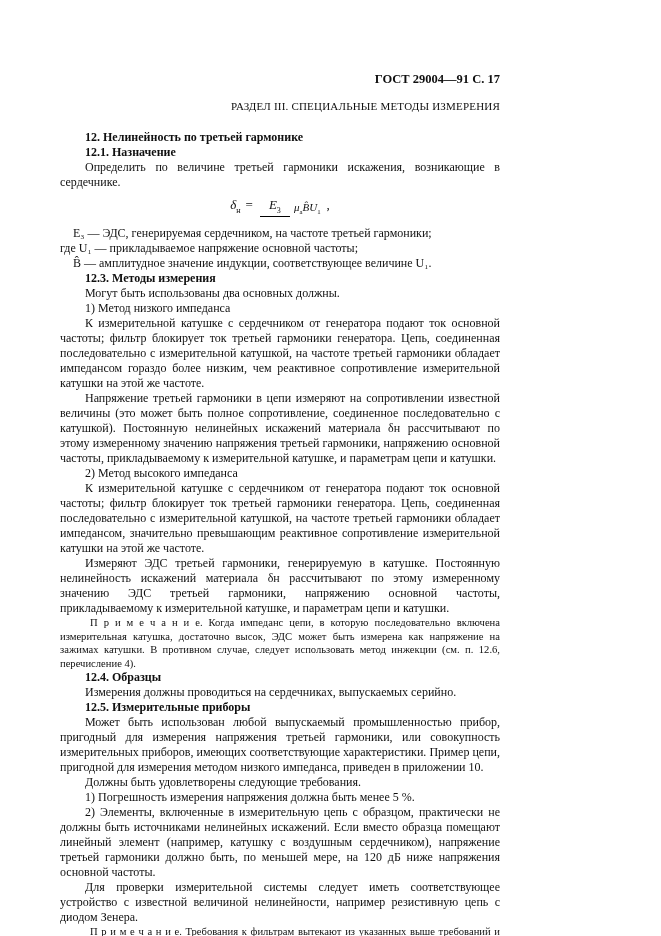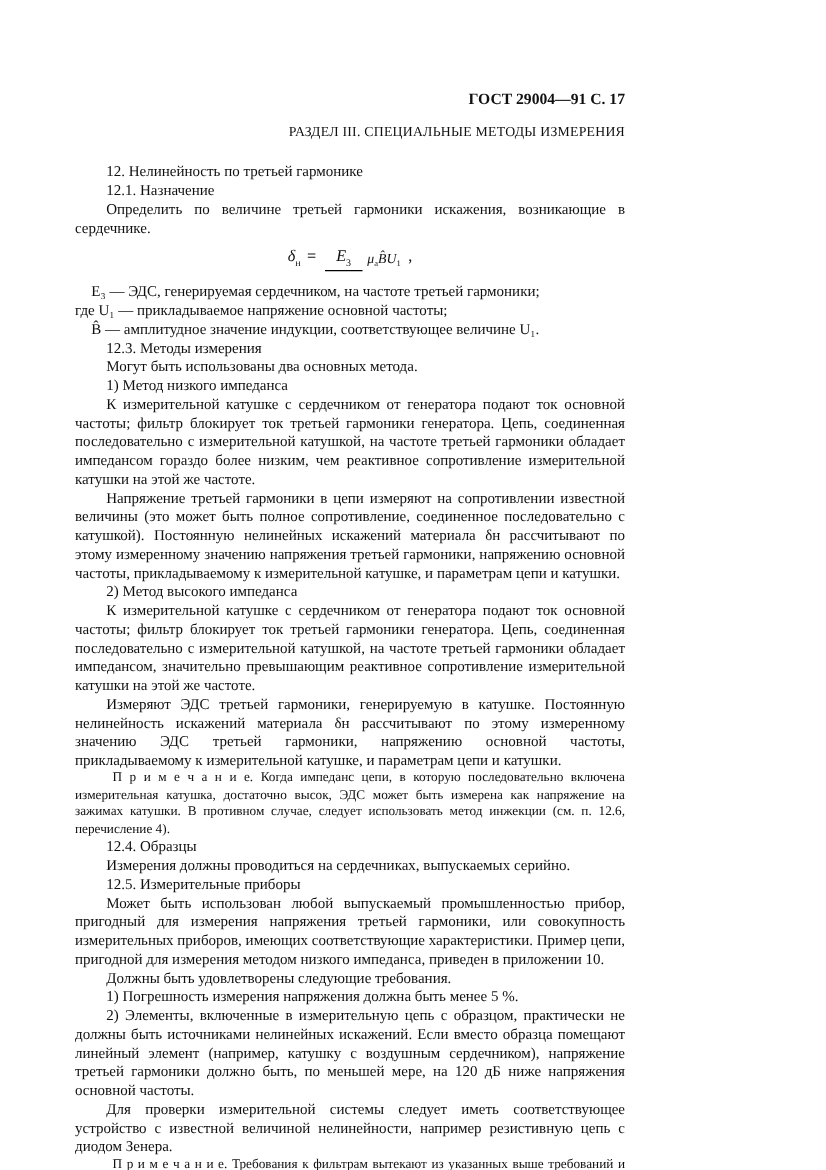--- a/index.html
+++ b/index.html
@@ -29,21 +29,21 @@
     letter-spacing: 0.2px;
     margin: 0 0 17px 0;
   }
   p {
     margin: 0;
     font-size: 12px;
     line-height: 1.25;
     text-align: justify;
   }
   .ind  { text-indent: 25px; }
-  .bold { font-weight: normal; }
+  .bold { font-weight: bold; }
   .where     { text-indent: 0; }
   .where-sub { padding-left: 13px; }
   .note {
     font-size: 10.6px;
     line-height: 1.28;
     text-indent: 30px;
   }
   .formula-wrap {
     display: flex;
     justify-content: center;
@@ -90,21 +90,21 @@
       <span class="den f-var"><span>μ</span><sub>а</sub><span>B̂U</span><sub>1</sub></span>
     </span>
     <span>,</span>
   </div>
 
   <p class="where where-sub">E₃ — ЭДС, генерируемая сердечником, на частоте третьей гармоники;</p>
   <p class="where">где U₁ — прикладываемое напряжение основной частоты;</p>
   <p class="where where-sub">B̂ — амплитудное значение индукции, соответствующее величине U₁.</p>
 
   <p class="ind bold">12.3. Методы измерения</p>
-  <p class="ind">Могут быть использованы два основных метода.</p>
+  <p class="ind">Могут быть использованы два основных должны.</p>
   <p class="ind">1) Метод низкого импеданса</p>
   <p class="ind">К измерительной катушке с сердечником от генератора подают ток основной частоты; фильтр блокирует ток третьей гармоники генератора. Цепь, соединенная последовательно с измерительной катушкой, на частоте третьей гармоники обладает импедансом гораздо более низким, чем реактивное сопротивление измерительной катушки на этой же частоте.</p>
   <p class="ind">Напряжение третьей гармоники в цепи измеряют на сопротивлении известной величины (это может быть полное сопротивление, соединенное последовательно с катушкой). Постоянную нелинейных искажений материала δн рассчитывают по этому измеренному значению напряжения третьей гармоники, напряжению основной частоты, прикладываемому к измерительной катушке, и параметрам цепи и катушки.</p>
   <p class="ind">2) Метод высокого импеданса</p>
   <p class="ind">К измерительной катушке с сердечником от генератора подают ток основной частоты; фильтр блокирует ток третьей гармоники генератора. Цепь, соединенная последовательно с измерительной катушкой, на частоте третьей гармоники обладает импедансом, значительно превышающим реактивное сопротивление измерительной катушки на этой же частоте.</p>
   <p class="ind">Измеряют ЭДС третьей гармоники, генерируемую в катушке. Постоянную нелинейность искажений материала δн рассчитывают по этому измеренному значению ЭДС третьей гармоники, напряжению основной частоты, прикладываемому к измерительной катушке, и параметрам цепи и катушки.</p>
   <p class="note">П р и м е ч а н и е. Когда импеданс цепи, в которую последовательно включена измерительная катушка, достаточно высок, ЭДС может быть измерена как напряжение на зажимах катушки. В противном случае, следует использовать метод инжекции (см. п. 12.6, перечисление 4).</p>
 
   <p class="ind bold">12.4. Образцы</p>
   <p class="ind">Измерения должны проводиться на сердечниках, выпускаемых серийно.</p>

